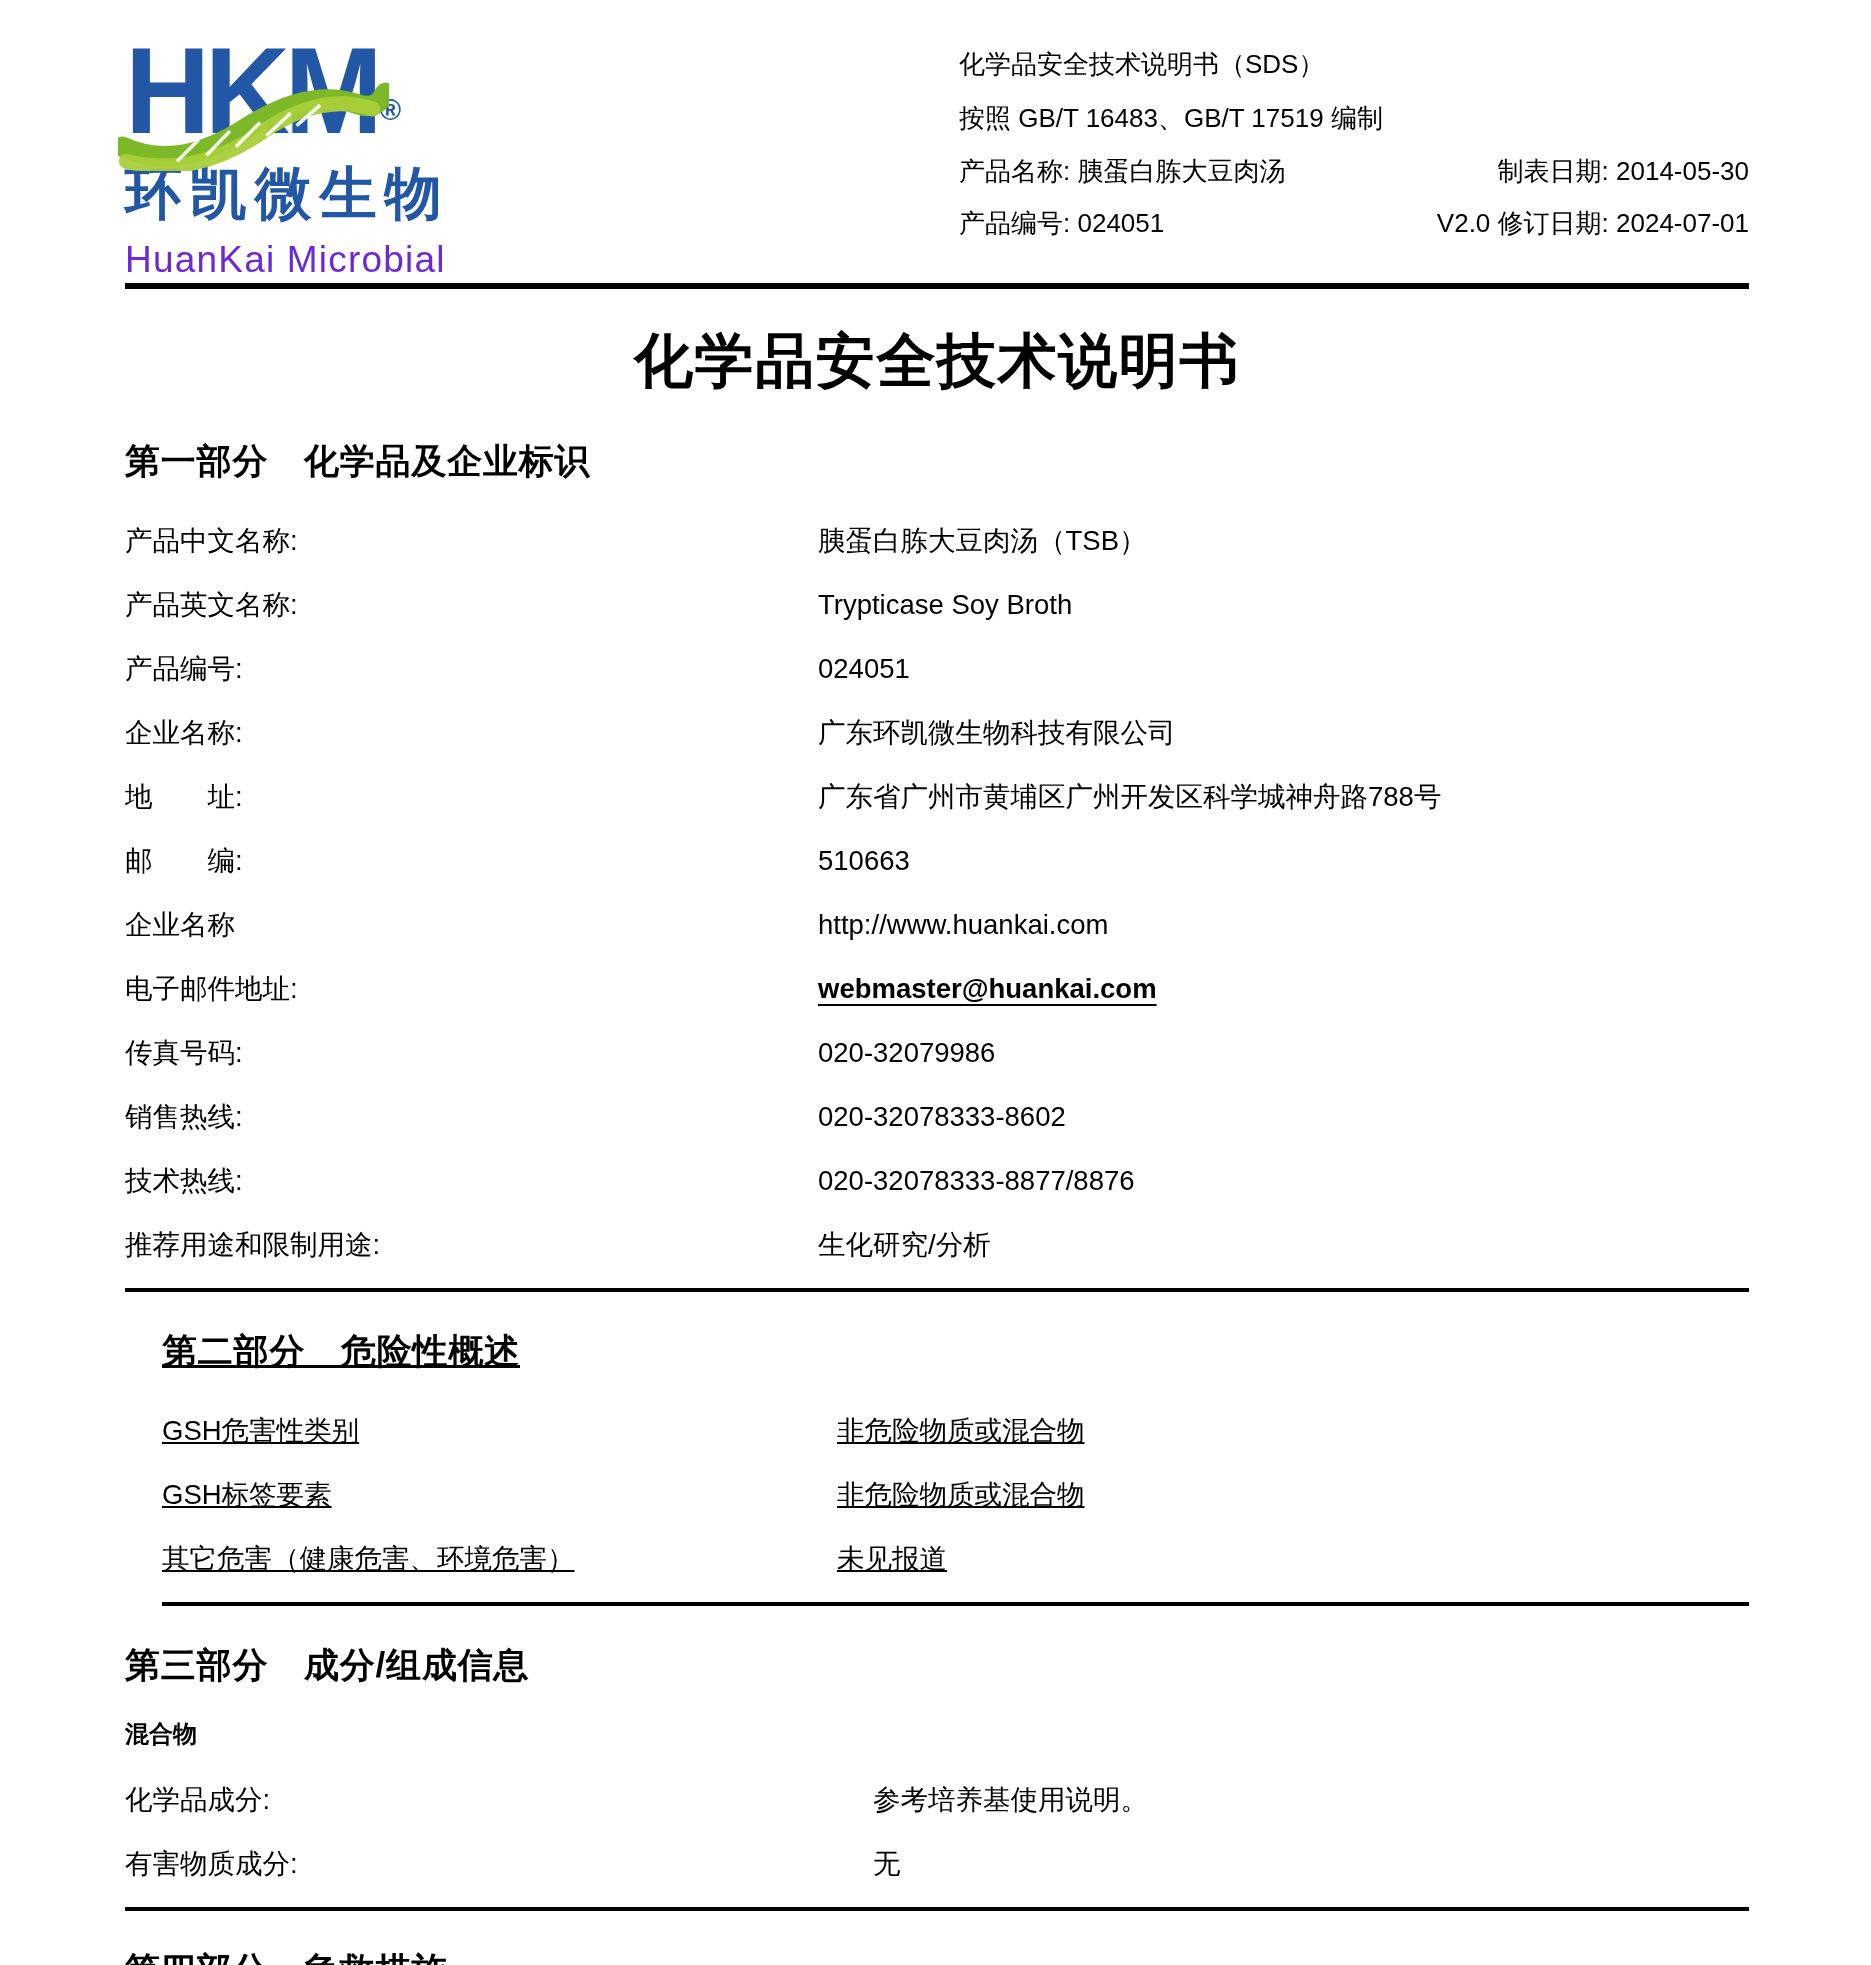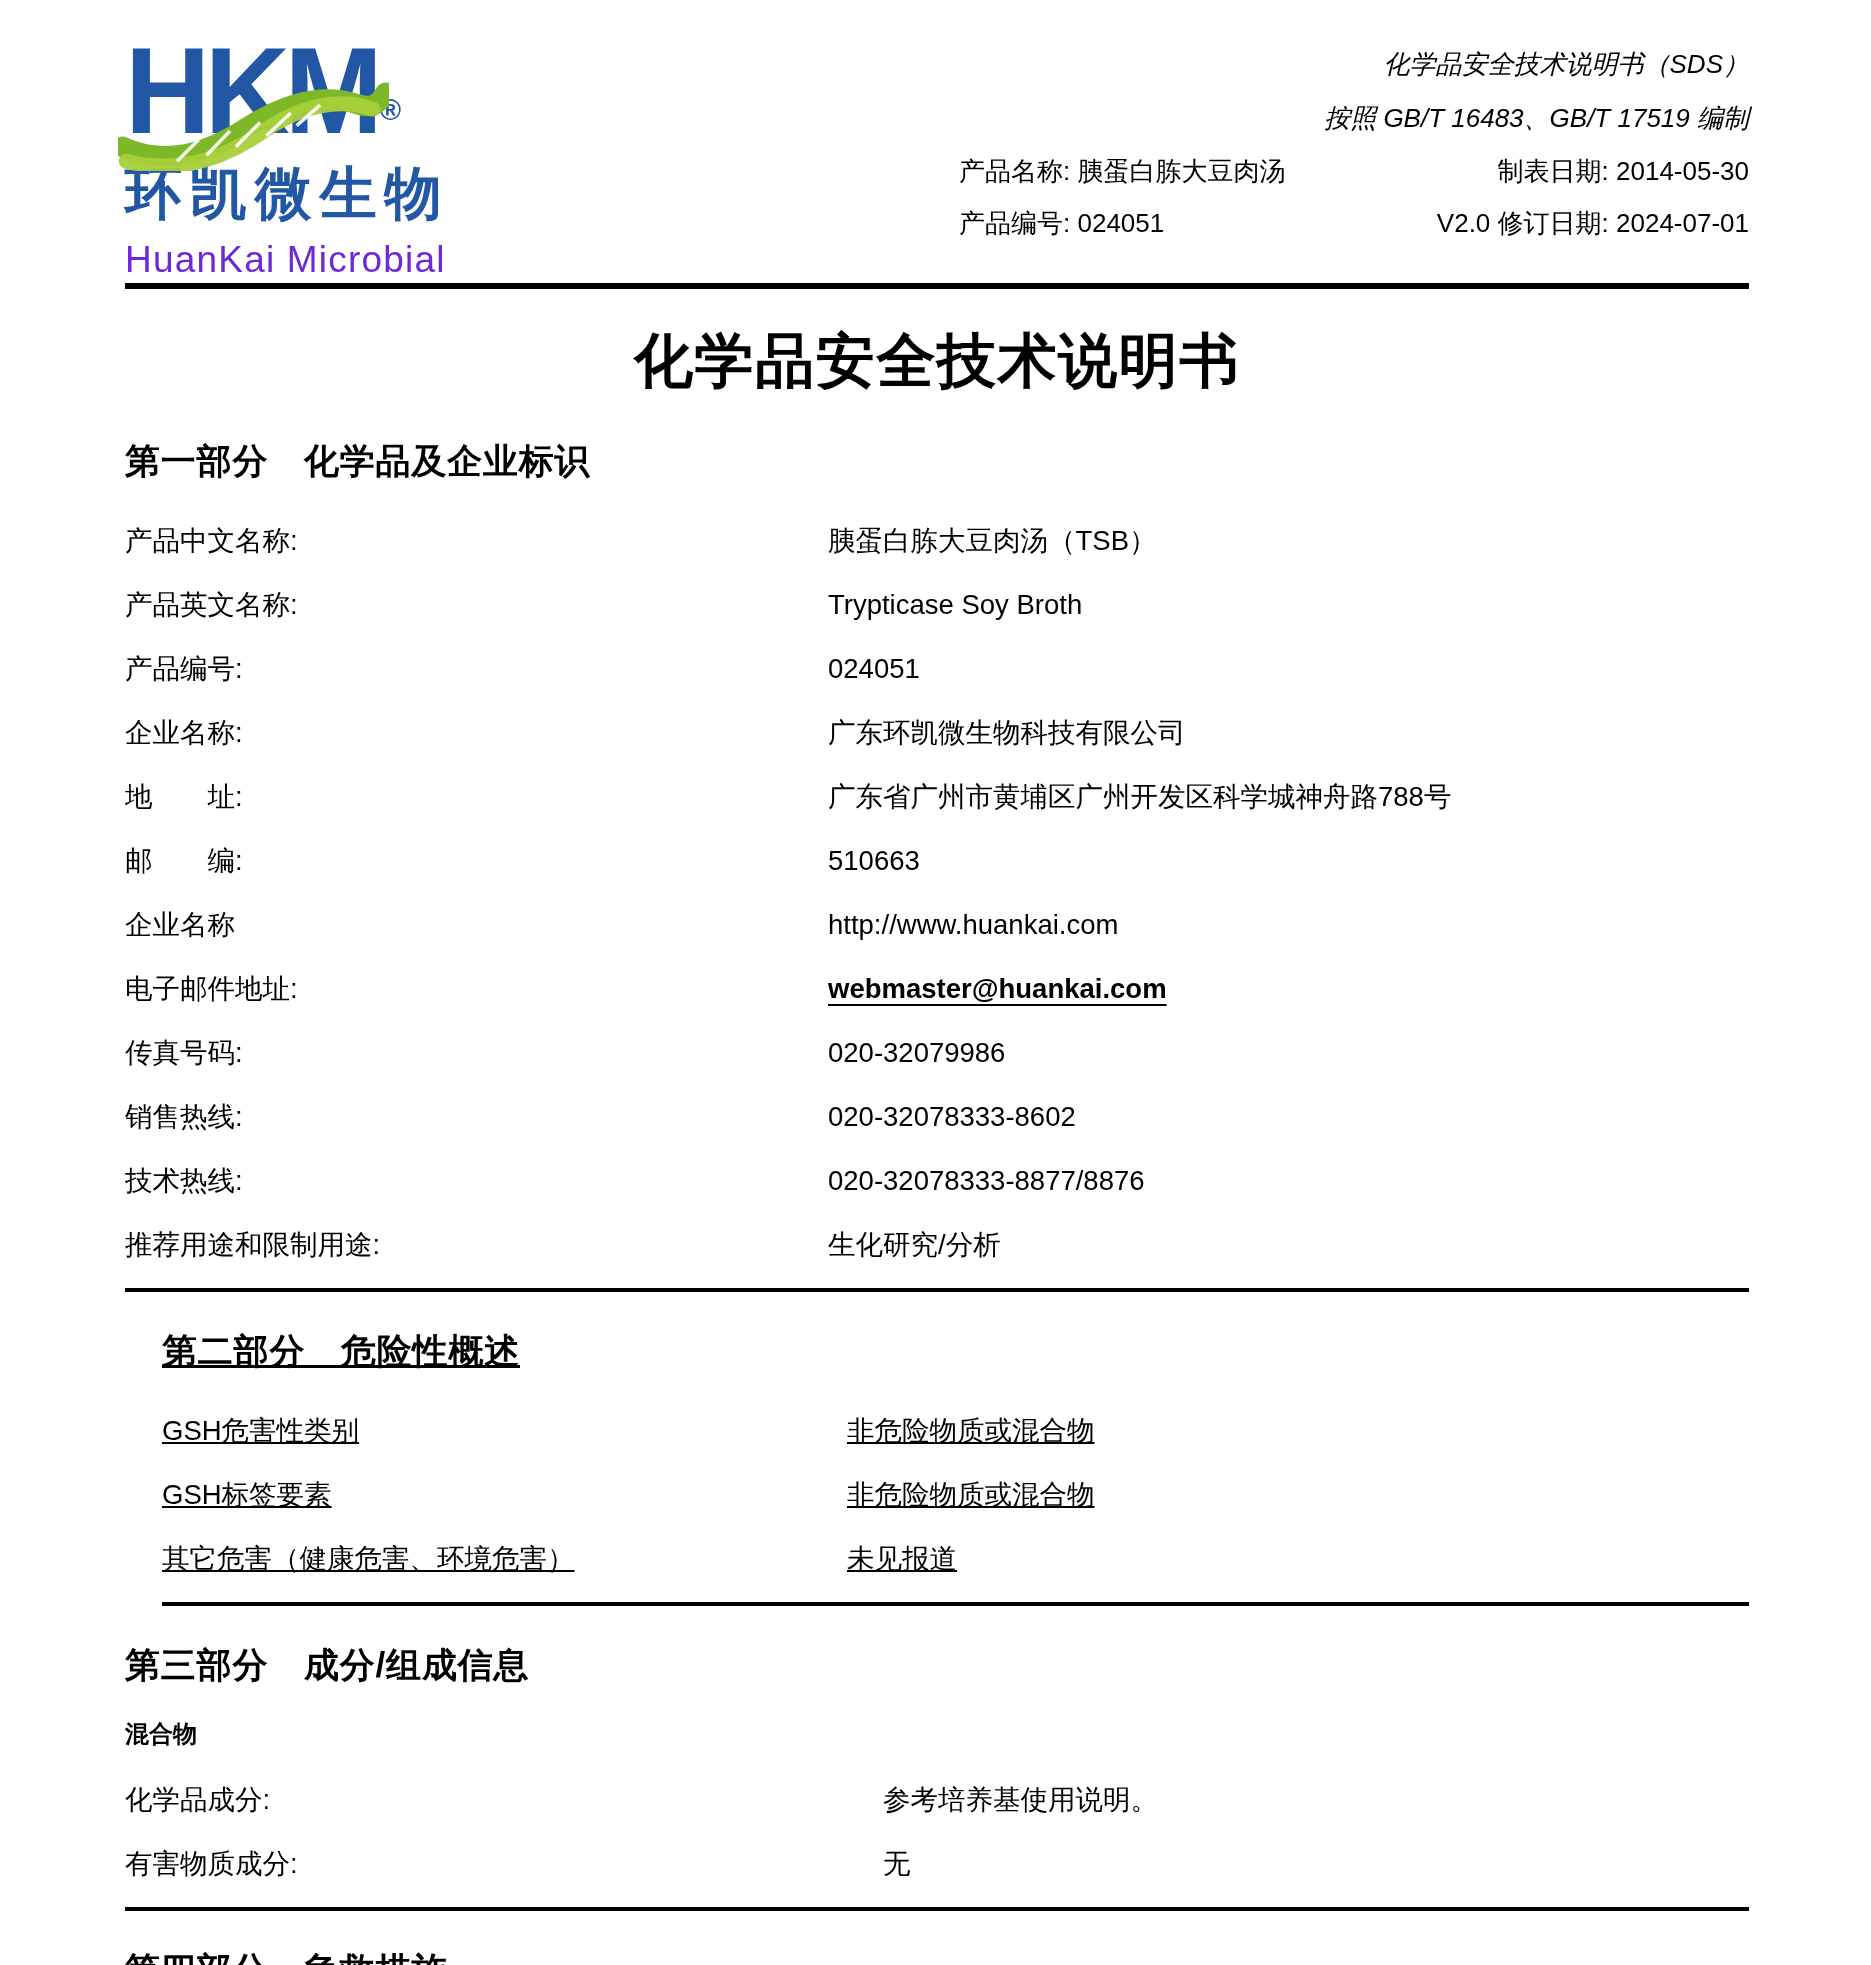--- a/index.html
+++ b/index.html
@@ -21,33 +21,33 @@
   .logo-mark { position:relative; line-height:1; white-space:nowrap; }
   .logo-acronym {
     font-size:118px; font-weight:bold; letter-spacing:-5.5px;
     color:#2257a5; line-height:1.0; display:inline-block; transform:scaleY(1.04);
   }
   .logo-reg { font-size:29px; color:#2257a5; vertical-align:super; position:relative; top:-7.9px; left:2.4px; font-weight:bold;}
   .swoosh { position:absolute; left:-7px; top:46px; width:271px; height:94px; pointer-events:none; }
   .logo-cn { font-size:57px; color:#2257a5; font-weight:600; letter-spacing:7.9px; margin-top:7px; white-space:nowrap; }
   .logo-en { font-size:37px; color:#6d28d9; letter-spacing:1.2px; margin-top:5.5px; white-space:nowrap; }
   .hdr-right { flex:0 0 auto; width:790px; font-size:26px; line-height:1.05; padding-top:20.4px; }
-  .hdr-line { text-align:right; margin-bottom:26px; white-space:nowrap;font-style:italic; }
+  .hdr-line { margin-bottom:26px; white-space:nowrap; }
   .hg-row { display:flex; justify-content:space-between; margin-bottom:25px; white-space:nowrap; }
   .rule { background:#000; border:none; }
   .rule-thick { height:6.3px; margin-top:2.4px; }
   
   h1.doc-title {
     font-size:59px; font-weight:bold; text-align:center;
     letter-spacing:1.6px; margin:33px 0 15.7px 0;
   }
   
   section h2 { font-size:35px; font-weight:bold; letter-spacing:0.8px; margin:36px 0 35px 0; }
   .subhead { font-size:24px; font-weight:bold; margin:-5.5px 0 29px 0; }
-  .row { display:flex; align-items:flex-start; font-size:27.5px; line-height:41px; margin-bottom:23px;gap:10px; }
+  .row { display:flex; align-items:flex-start; font-size:27.5px; line-height:41px; margin-bottom:23px; }
   .lbl { flex:0 0 auto; white-space:pre; }
   .val { flex:1 1 auto; }
   .val.u { text-decoration:underline; text-decoration-thickness:2px; text-underline-offset:6.3px;font-weight:bold; }
   .sec1 .lbl { width:693px; }
   .sec2 { padding-left:37px;text-decoration:underline; }
   .sec2 .lbl { width:675px; }
   .sec3 .lbl { width:748px; }
   .sec-rule { height:3.9px; background:#000; margin-top:13.4px; }
 </style>
 </head>

